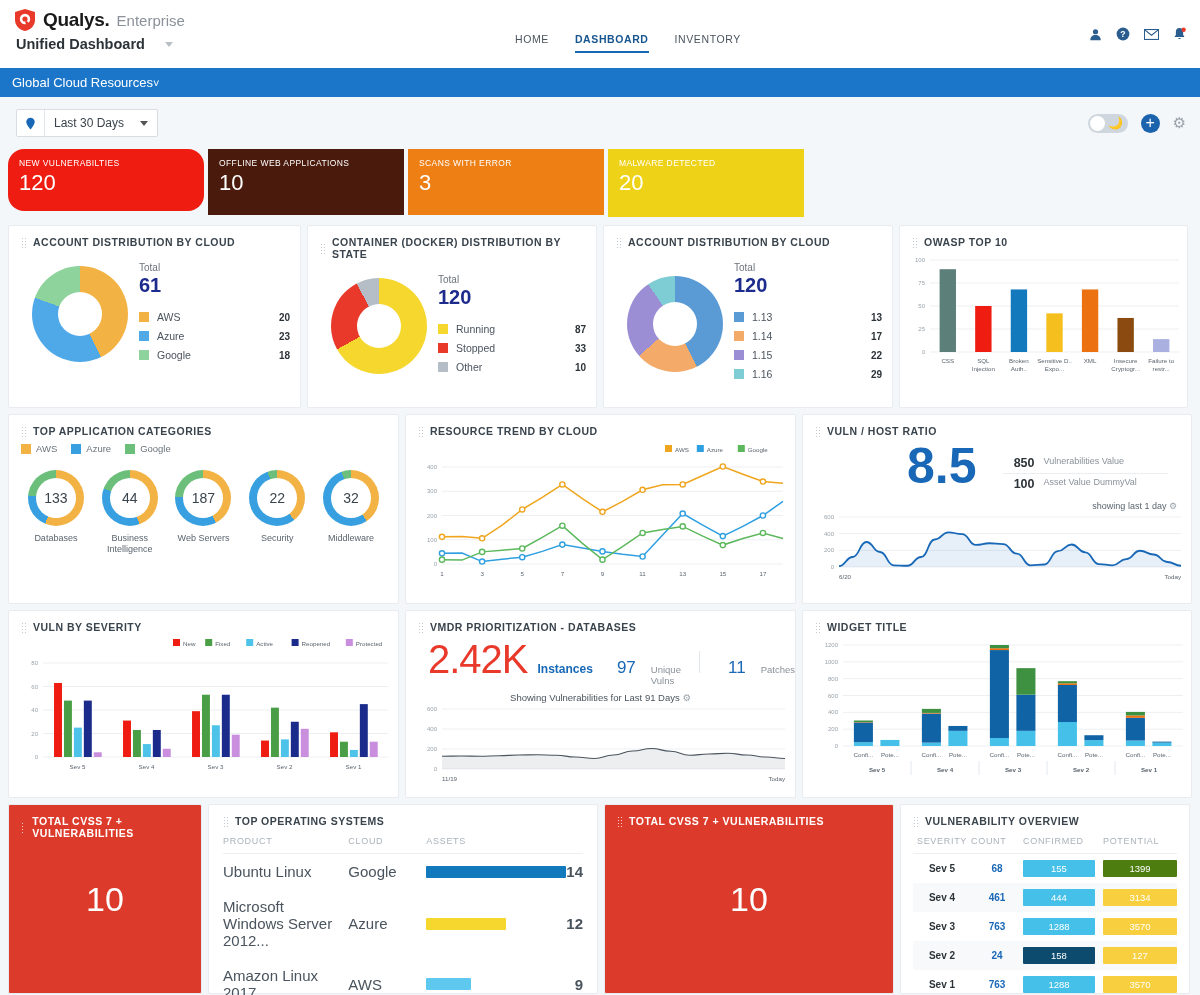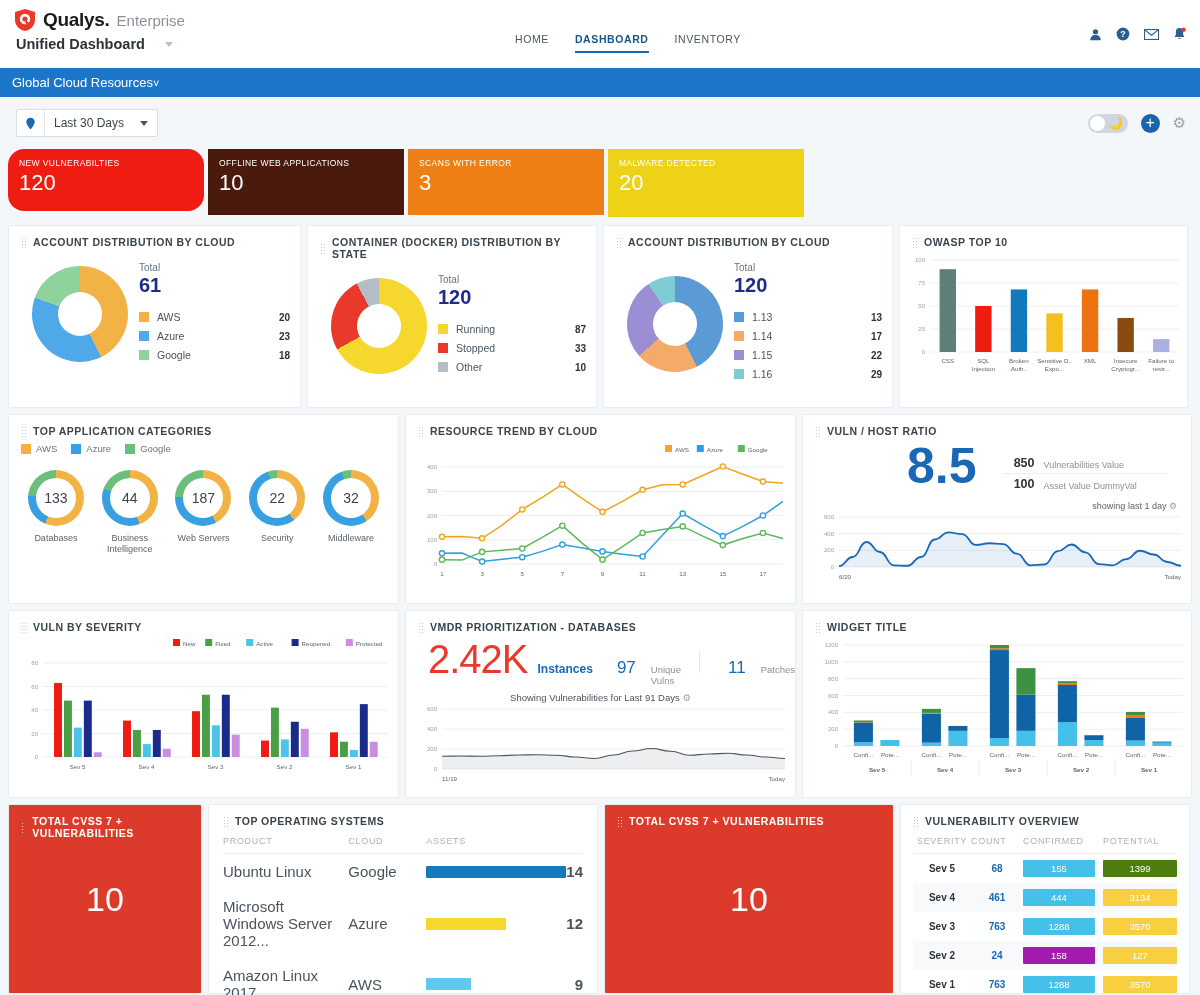--- a/index.html
+++ b/index.html
@@ -90,21 +90,21 @@
   .ring-item { text-align: center; width: 74px; }
   .ring { width: 56px; height: 56px; border-radius: 50%; margin: 0 auto; position: relative; }
   .ring::after { content:""; position: absolute; inset: 8px; background: #fff; border-radius: 50%; }
   .ring .num { position: absolute; inset: 0; display: flex; align-items: center; justify-content: center; font-size: 14px; color: #3a444d; z-index: 2; }
   .ring-lbl { font-size: 9px; color: #5a646e; margin-top: 7px; line-height: 1.25; }
 
   
   .vh-top { display: flex; align-items: flex-start; padding: 6px 14px 0 14px; }
   .vh-big { font-size: 50px; font-weight: bold; color: #1868b7; line-height: .95; margin-left: 90px; }
   .vh-stats { margin-left: 26px; margin-top: 10px; }
-  .vh-stat { display: flex; align-items: flex-end; gap: 9px; padding: 3px 0; border-bottom: 1px solid #eceff2; width: 165px; }
+  .vh-stat { display: flex; align-items: flex-start; gap: 9px; padding: 3px 0; border-bottom: 1px solid #eceff2; width: 165px; }
   .vh-n { font-size: 12.5px; color: #2c3338; font-weight: bold; width: 32px; text-align: right; }
   .vh-t { font-size: 9px; color: #8a9199; }
   .showing { text-align: right; font-size: 9px; color: #5a646e; padding: 7px 14px 0 0; }
 
   
   .vmdr-top { display: flex; align-items: baseline; padding: 4px 0 0 22px; gap: 10px; }
   .vmdr-big { font-size: 40px; color: #e8392b; font-weight: 400; letter-spacing: -1px; }
   .vmdr-l { font-size: 12px; color: #1868b7; font-weight: bold; }
   .vmdr-n { font-size: 17px; color: #1868b7; margin-left: 14px; }
   .vmdr-s { font-size: 9.5px; color: #8a9199; margin-left: 5px; }
@@ -838,21 +838,21 @@
        <span class="pill" style="background:#45c0e8">1288</span>
               </td>
      <td>
        <span class="pill" style="background:#f7cf3f">3570</span>
               </td>
    </tr>
             <tr class="alt">
      <td class="sev">Sev 2</td>
      <td class="cnt">24</td>
      <td style="padding-right:8px">
-       <span class="pill" style="background:#a21caf">158</span>
+       <span class="pill" style="background:#0c4a6e">158</span>
               </td>
      <td>
        <span class="pill" style="background:#f7cf3f">127</span>
               </td>
    </tr>
             <tr class="">
      <td class="sev">Sev 1</td>
      <td class="cnt">763</td>
      <td style="padding-right:8px">
        <span class="pill" style="background:#45c0e8">1288</span>

